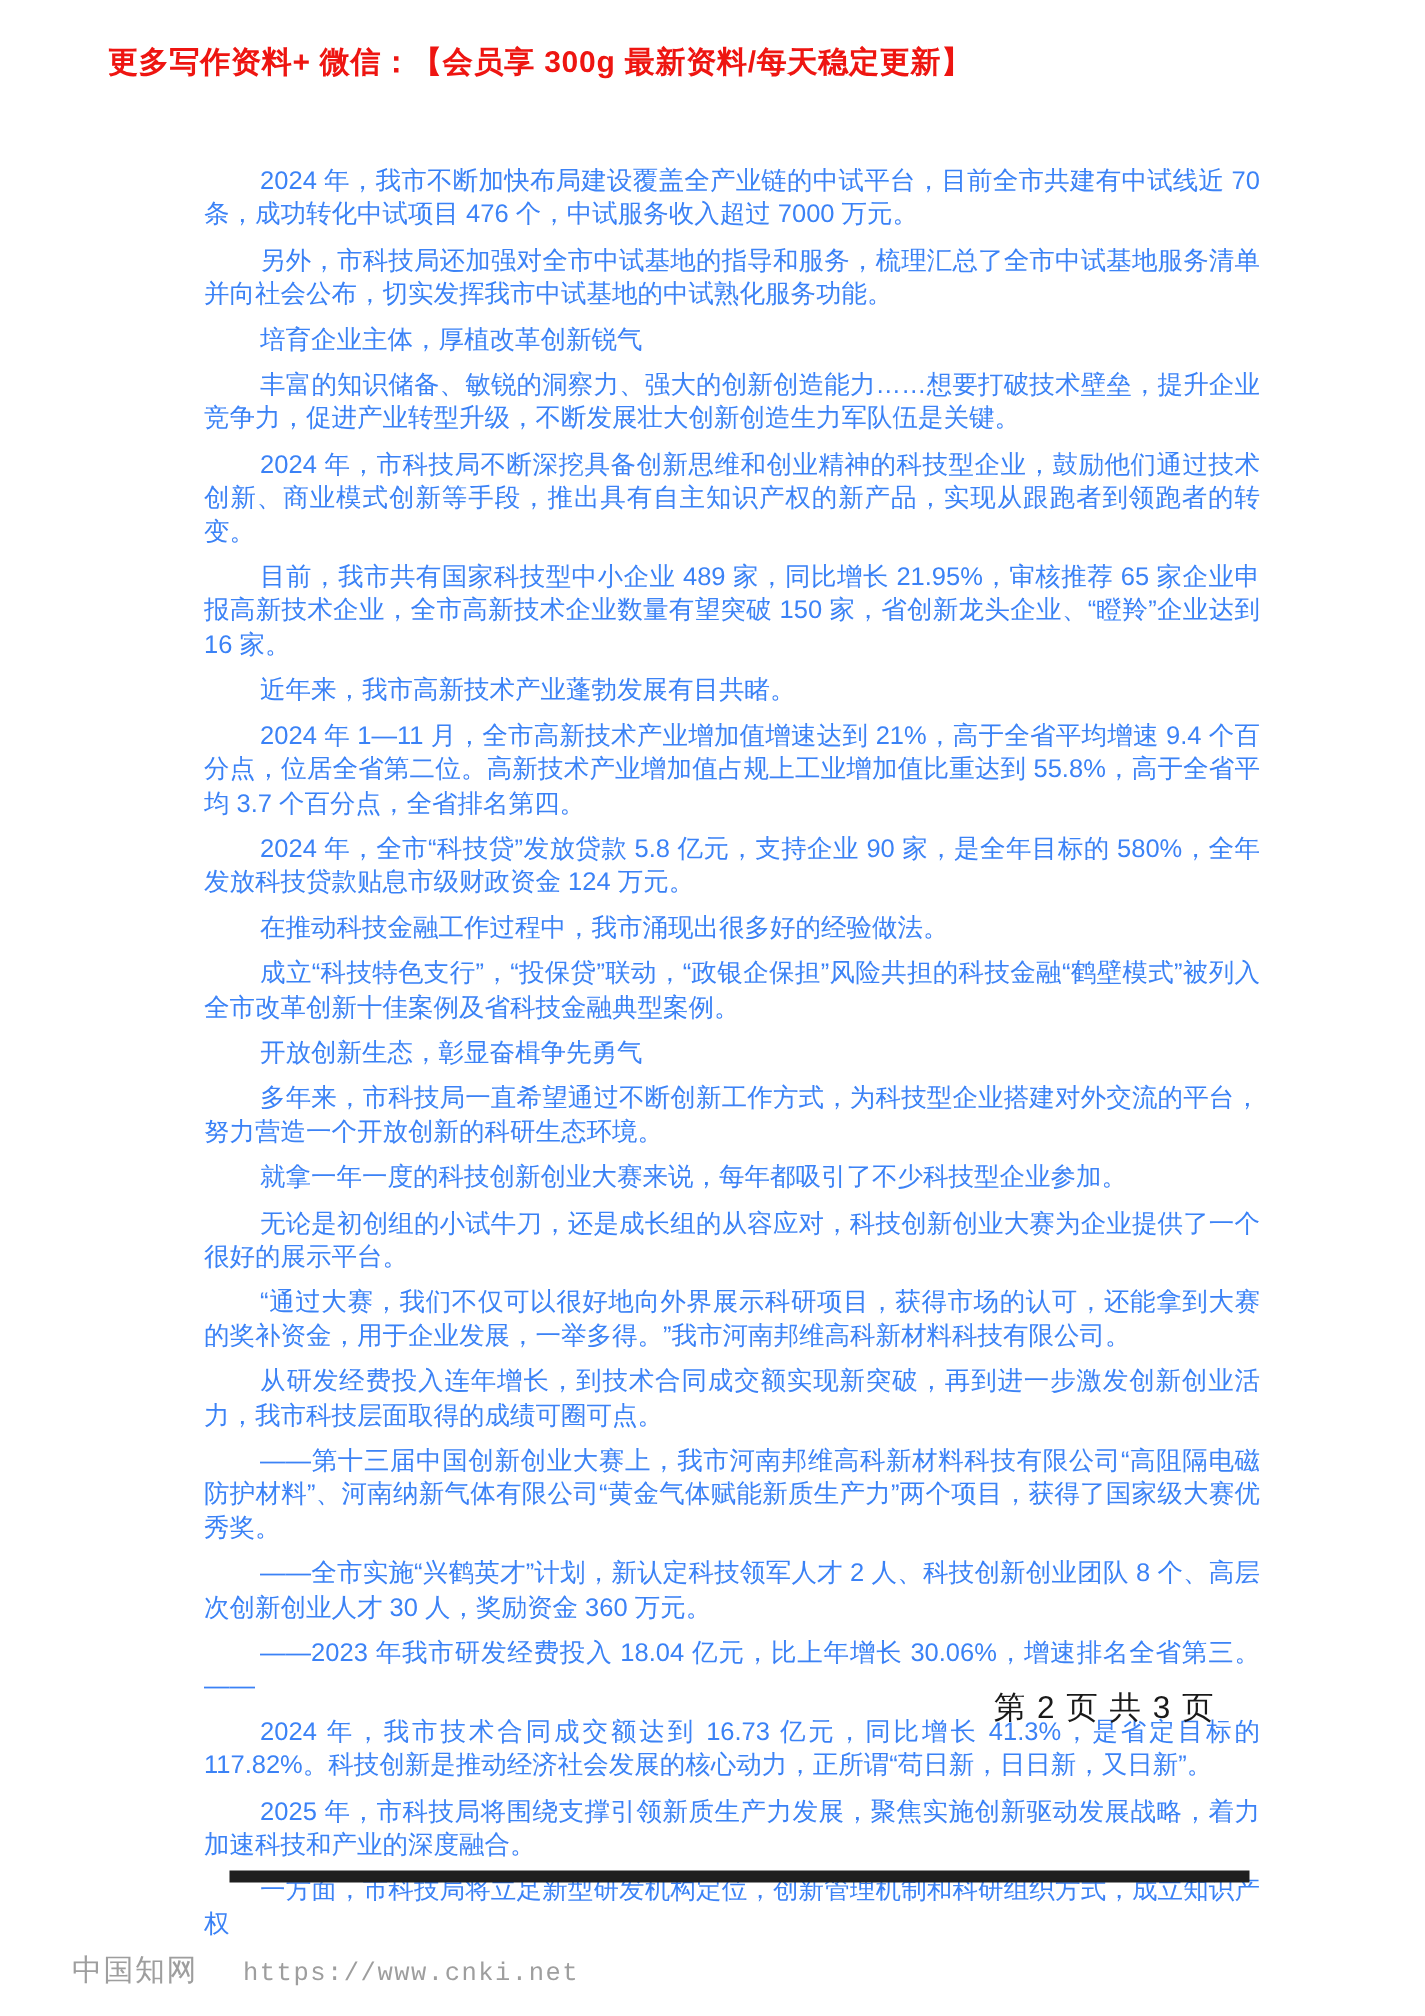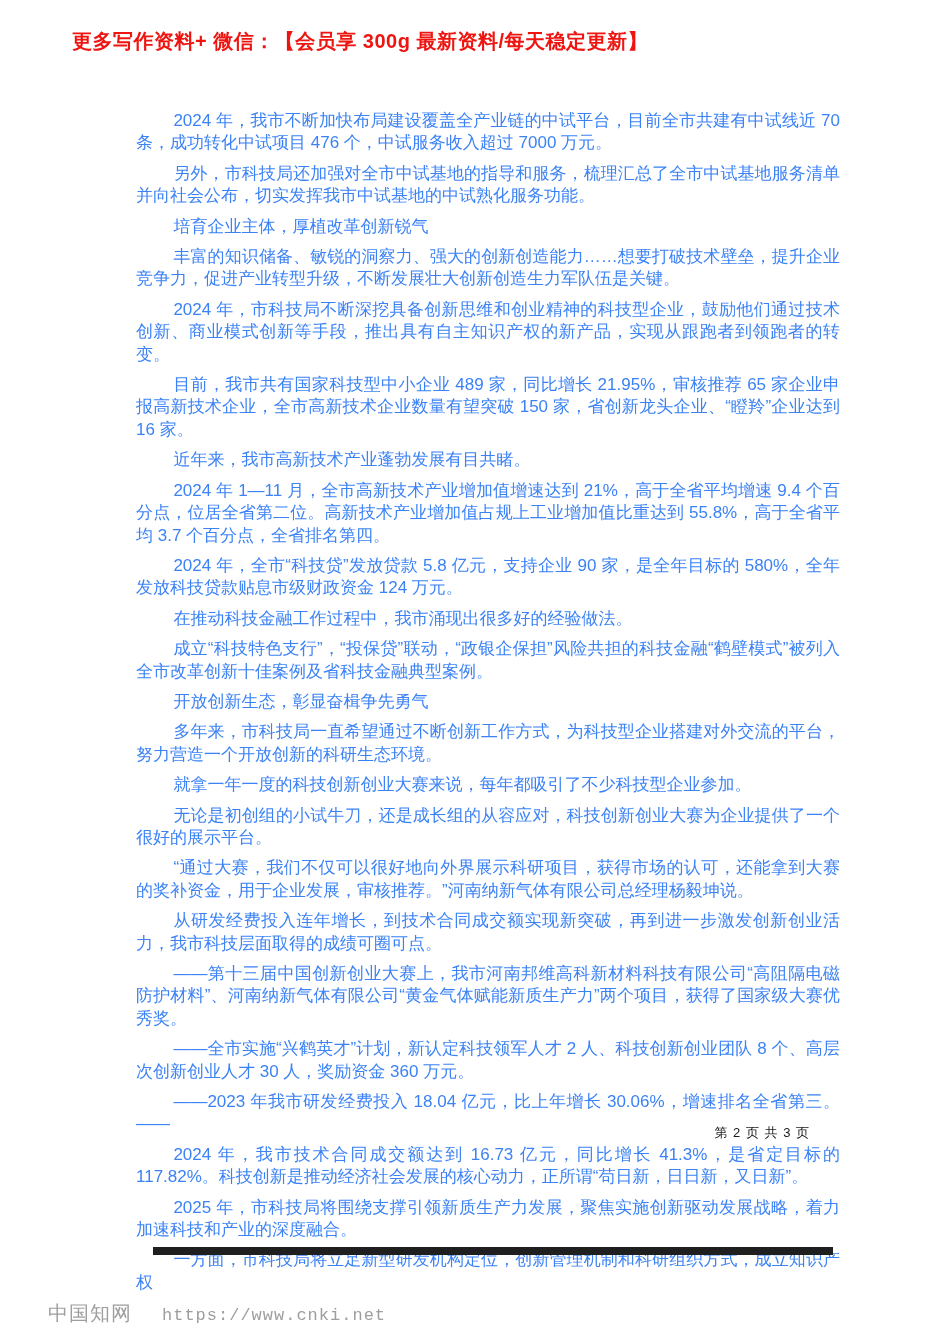--- a/index.html
+++ b/index.html
@@ -35,21 +35,21 @@
   .doc-body p.para {
     margin: 0;
     text-indent: 2.2em;
   }
   .page-number {
     position: absolute;
     left: 120px;
     top: 1112px;
     width: 686px;
     text-align: right;
-    font-size: 13px;
+    font-size: 21px;
     color: #1a1a1a;
     letter-spacing: 1px;
   }
   .footer-divider {
     position: absolute;
     left: 145px;
     top: 1239px;
     width: 680px;
     height: 2px;
     background: #1f1f1f;
@@ -89,21 +89,21 @@
       <p class="para">目前，我市共有国家科技型中小企业 489 家，同比增长 21.95%，审核推荐 65 家企业申报高新技术企业，全市高新技术企业数量有望突破 150 家，省创新龙头企业、“瞪羚”企业达到 16 家。</p>
       <p class="para">近年来，我市高新技术产业蓬勃发展有目共睹。</p>
       <p class="para">2024 年 1—11 月，全市高新技术产业增加值增速达到 21%，高于全省平均增速 9.4 个百分点，位居全省第二位。高新技术产业增加值占规上工业增加值比重达到 55.8%，高于全省平均 3.7 个百分点，全省排名第四。</p>
       <p class="para">2024 年，全市“科技贷”发放贷款 5.8 亿元，支持企业 90 家，是全年目标的 580%，全年发放科技贷款贴息市级财政资金 124 万元。</p>
       <p class="para">在推动科技金融工作过程中，我市涌现出很多好的经验做法。</p>
       <p class="para">成立“科技特色支行”，“投保贷”联动，“政银企保担”风险共担的科技金融“鹤壁模式”被列入全市改革创新十佳案例及省科技金融典型案例。</p>
       <p class="para">开放创新生态，彰显奋楫争先勇气</p>
       <p class="para">多年来，市科技局一直希望通过不断创新工作方式，为科技型企业搭建对外交流的平台，努力营造一个开放创新的科研生态环境。</p>
       <p class="para">就拿一年一度的科技创新创业大赛来说，每年都吸引了不少科技型企业参加。</p>
       <p class="para">无论是初创组的小试牛刀，还是成长组的从容应对，科技创新创业大赛为企业提供了一个很好的展示平台。</p>
-      <p class="para">“通过大赛，我们不仅可以很好地向外界展示科研项目，获得市场的认可，还能拿到大赛的奖补资金，用于企业发展，审核推荐。”河南纳新气体有限公司总经理杨毅坤说。</p>
+      <p class="para">“通过大赛，我们不仅可以很好地向外界展示科研项目，获得市场的认可，还能拿到大赛的奖补资金，用于企业发展，一举多得。”我市河南邦维高科新材料科技有限公司。</p>
       <p class="para">从研发经费投入连年增长，到技术合同成交额实现新突破，再到进一步激发创新创业活力，我市科技层面取得的成绩可圈可点。</p>
       <p class="para">——第十三届中国创新创业大赛上，我市河南邦维高科新材料科技有限公司“高阻隔电磁防护材料”、河南纳新气体有限公司“黄金气体赋能新质生产力”两个项目，获得了国家级大赛优秀奖。</p>
       <p class="para">——全市实施“兴鹤英才”计划，新认定科技领军人才 2 人、科技创新创业团队 8 个、高层次创新创业人才 30 人，奖励资金 360 万元。</p>
       <p class="para">——2023 年我市研发经费投入 18.04 亿元，比上年增长 30.06%，增速排名全省第三。——</p>
       <p class="para">2024 年，我市技术合同成交额达到 16.73 亿元，同比增长 41.3%，是省定目标的 117.82%。科技创新是推动经济社会发展的核心动力，正所谓“苟日新，日日新，又日新”。</p>
       <p class="para">2025 年，市科技局将围绕支撑引领新质生产力发展，聚焦实施创新驱动发展战略，着力加速科技和产业的深度融合。</p>
       <p class="para">一方面，市科技局将立足新型研发机构定位，创新管理机制和科研组织方式，成立知识产权</p>
     </div>
 
   <div class="page-number">第 2 页 共 3 页</div>

